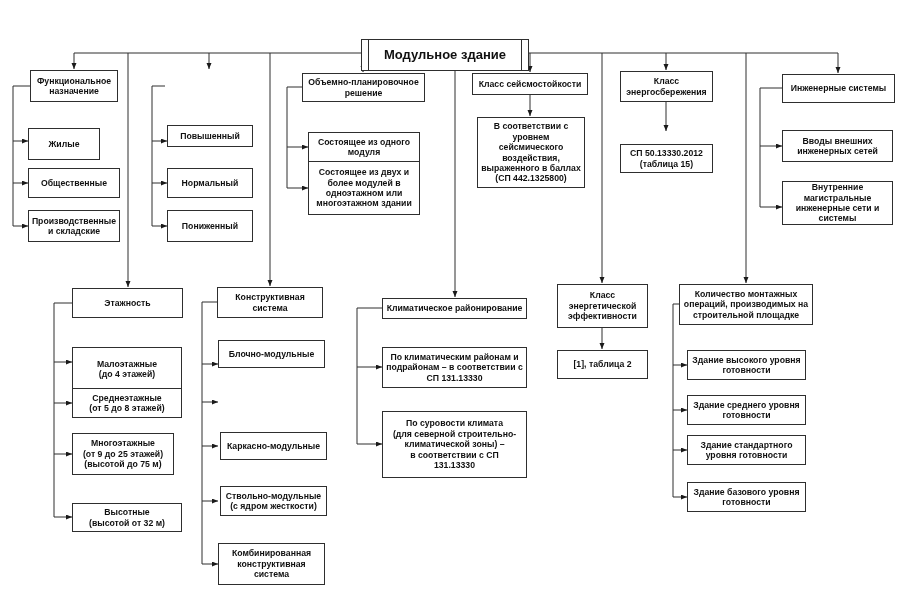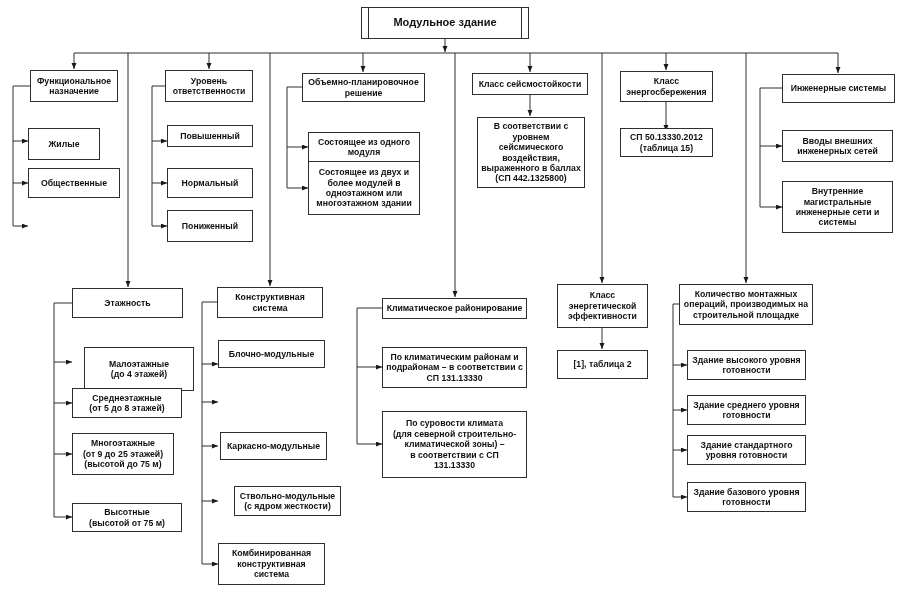--- a/index.html
+++ b/index.html
@@ -3,21 +3,21 @@
 <meta charset="utf-8">
 <style>
   html,body{margin:0;padding:0;background:#fff;}
   #stage{position:relative;width:904px;height:594px;background:#fff;overflow:hidden;
          font-family:"Liberation Sans",sans-serif;}
   #wires{position:absolute;left:0;top:0;width:904px;height:594px;}
   .box{position:absolute;box-sizing:border-box;border:1px solid #2e2e2e;background:#fff;
        display:flex;align-items:center;justify-content:center;text-align:center;
        font-weight:bold;font-size:8.7px;line-height:1.2;color:#101010;
        white-space:pre-line;padding:1px 2px;}
-  .root-box{font-size:11px;}
+  .root-box{font-size:13px;margin-top:32px;}
   .dbar{position:absolute;top:0;bottom:0;width:0;border-left:1px solid #2e2e2e;}
   .dbar.l{left:6px}
   .dbar.r{right:6px}
 </style>
 </head>
 <body>
 
 <div id="stage">
 
   <svg id="wires" viewBox="0 0 904 594" xmlns="http://www.w3.org/2000/svg">
@@ -93,23 +93,23 @@
 
   <div class="box root-box" style="left:361px;top:7px;width:168px;height:32px">Модульное здание
     <span class="dbar l"></span>
     <span class="dbar r"></span>
   </div>
 
   <div class="box" style="left:30px;top:70px;width:88px;height:32px">Функциональное
 назначение</div>
   <div class="box" style="left:28px;top:128px;width:72px;height:32px">Жилые</div>
   <div class="box" style="left:28px;top:168px;width:92px;height:30px">Общественные</div>
+  <div class="box" style="left:28px;top:210px;width:92px;height:32px">Производственные
+и складские</div>
 
-  <div class="box" style="left:165px;top:70px;width:88px;height:32px">Уровень
-ответственности</div>
   <div class="box" style="left:167px;top:125px;width:86px;height:22px">Повышенный</div>
   <div class="box" style="left:167px;top:168px;width:86px;height:30px">Нормальный</div>
   <div class="box" style="left:167px;top:210px;width:86px;height:32px">Пониженный</div>
 
   <div class="box" style="left:302px;top:73px;width:123px;height:29px">Объемно-планировочное
 решение</div>
   <div class="box" style="left:308px;top:132px;width:112px;height:30px">Состоящее из одного
 модуля</div>
   <div class="box" style="left:308px;top:161px;width:112px;height:54px">Состоящее из двух и
 более модулей в
@@ -119,47 +119,47 @@
   <div class="box" style="left:472px;top:73px;width:116px;height:22px">Класс сейсмостойкости</div>
   <div class="box" style="left:477px;top:117px;width:108px;height:71px">В соответствии с
 уровнем
 сейсмического
 воздействия,
 выраженного в баллах
 (СП 442.1325800)</div>
 
   <div class="box" style="left:620px;top:71px;width:93px;height:31px">Класс
 энергосбережения</div>
-  <div class="box" style="left:620px;top:128px;width:93px;height:29px">СП 50.13330.2012
+  <div class="box" style="left:620px;top:144px;width:93px;height:29px">СП 50.13330.2012
 (таблица 15)</div>
 
   <div class="box" style="left:782px;top:74px;width:113px;height:29px">Инженерные системы</div>
   <div class="box" style="left:782px;top:130px;width:111px;height:32px">Вводы внешних
 инженерных сетей</div>
-  <div class="box" style="left:782px;top:181px;width:111px;height:52px">Внутренние
+  <div class="box" style="left:782px;top:181px;width:111px;height:44px">Внутренние
 магистральные
 инженерные сети и
 системы</div>
 
   <div class="box" style="left:72px;top:288px;width:111px;height:30px">Этажность</div>
-  <div class="box" style="left:84px;top:347px;width:110px;height:44px">Малоэтажные
+  <div class="box" style="left:72px;top:347px;width:110px;height:44px">Малоэтажные
 (до 4 этажей)</div>
   <div class="box" style="left:72px;top:388px;width:110px;height:30px">Среднеэтажные
 (от 5 до 8 этажей)</div>
   <div class="box" style="left:72px;top:433px;width:102px;height:42px">Многоэтажные
 (от 9 до 25 этажей)
 (высотой до 75 м)</div>
   <div class="box" style="left:72px;top:503px;width:110px;height:29px">Высотные
-(высотой от 75 м)</div>
+(высотой от 32 м)</div>
 
   <div class="box" style="left:217px;top:287px;width:106px;height:31px">Конструктивная
 система</div>
   <div class="box" style="left:218px;top:340px;width:107px;height:28px">Блочно-модульные</div>
   <div class="box" style="left:220px;top:432px;width:107px;height:28px">Каркасно-модульные</div>
-  <div class="box" style="left:234px;top:486px;width:107px;height:30px">Ствольно-модульные
+  <div class="box" style="left:220px;top:486px;width:107px;height:30px">Ствольно-модульные
 (с ядром жесткости)</div>
   <div class="box" style="left:218px;top:543px;width:107px;height:42px">Комбинированная
 конструктивная
 система</div>
 
   <div class="box" style="left:382px;top:298px;width:145px;height:21px">Климатическое районирование</div>
   <div class="box" style="left:382px;top:347px;width:145px;height:41px">По климатическим районам и
 подрайонам – в соответствии с
 СП 131.13330</div>
   <div class="box" style="left:382px;top:411px;width:145px;height:67px">По суровости климата

